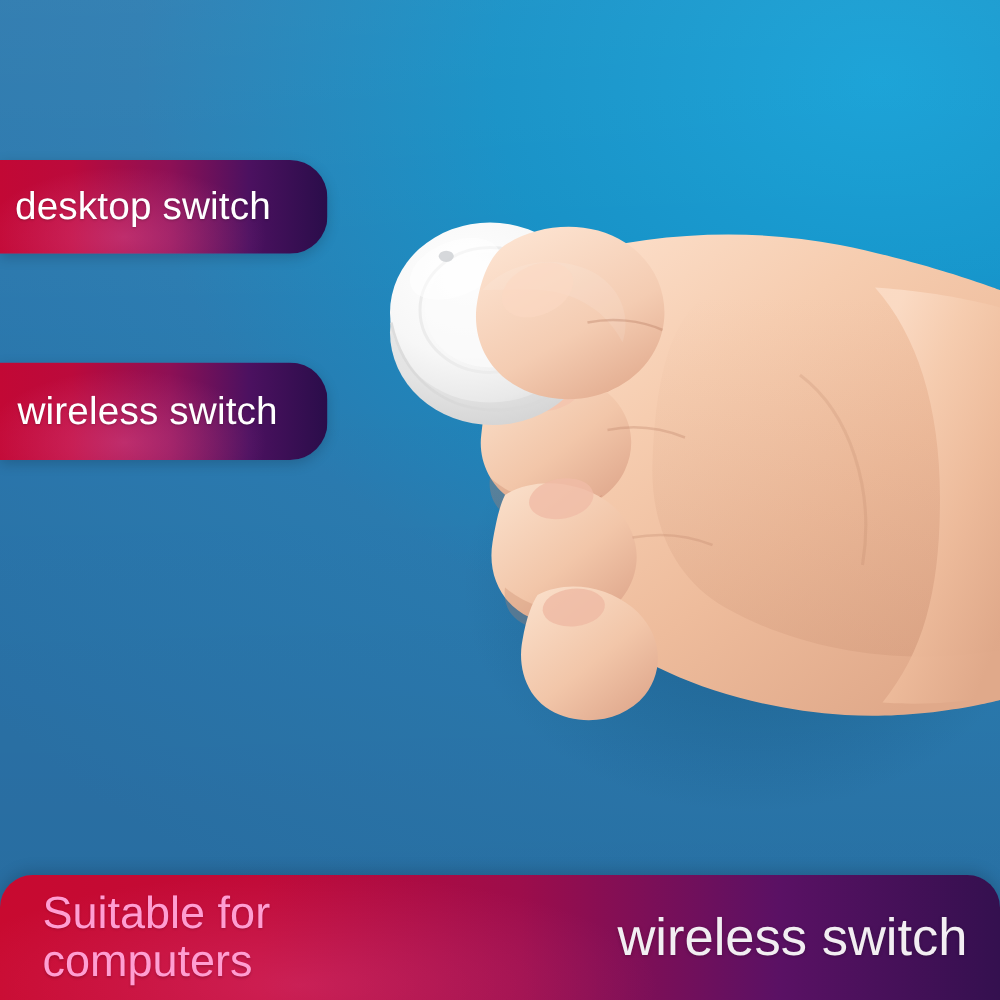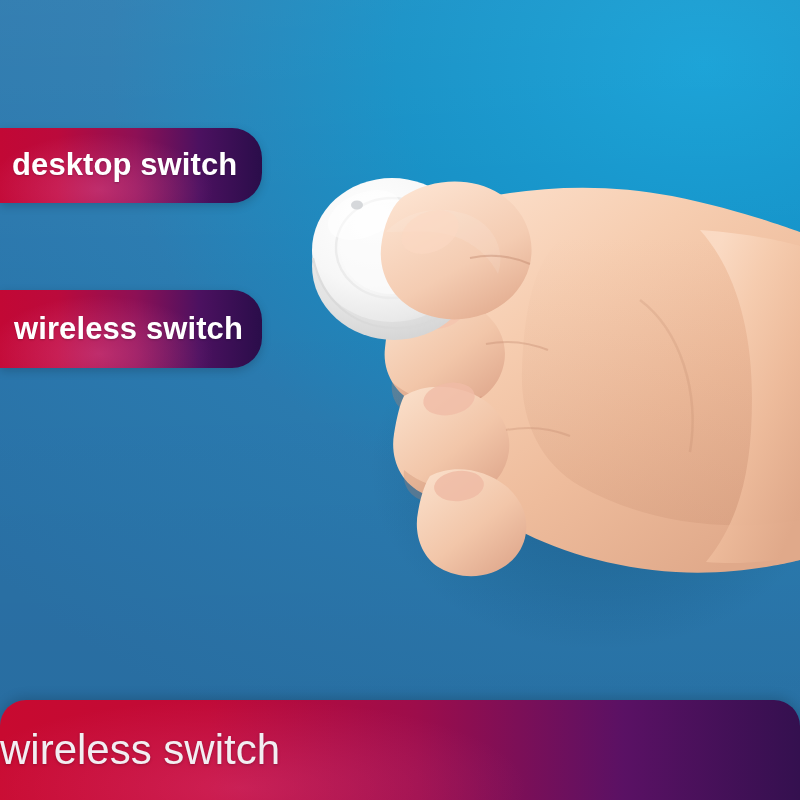--- a/index.html
+++ b/index.html
@@ -48,21 +48,21 @@
     border-bottom-right-radius: 30px;
     background:
       radial-gradient(70% 120% at 38% 82%, rgba(255,120,190,0.30) 0%, rgba(255,120,190,0) 62%),
       linear-gradient(90deg, #c20835 0%, #bb0a3c 22%, #8d1055 52%, #4c1160 76%, #2a0d4a 100%);
     box-shadow: 0 3px 10px rgba(0,0,0,0.18);
     overflow: hidden;
   }
   .badge-text {
     color: #ffffff;
     font-size: 31px;
-    font-weight: 700;
+    font-weight: 400;
     letter-spacing: 0.1px;
     line-height: 1.12;
     padding-left: 12px;
     padding-right: 14px;
     white-space: pre-line;
     text-shadow: 0 1px 2px rgba(0,0,0,0.22);
   }
 
   #badge-1 { top: 128px; width: 262px; height: 75px; }
   #badge-2 { top: 290px; width: 262px; height: 78px; }
@@ -240,16 +240,18 @@
   <div class="badge" id="badge-1">
     <span class="badge-text">desktop switch</span>
   </div>
 
   <div class="badge" id="badge-2">
     <span class="badge-text">wireless switch</span>
   </div>
 
 
   <div id="bottom-banner">
+    <span id="banner-left-text">Suitable for
+computers</span>
     <span id="banner-right-text">wireless switch</span>
   </div>
 
 </div>
 
 </body></html>

